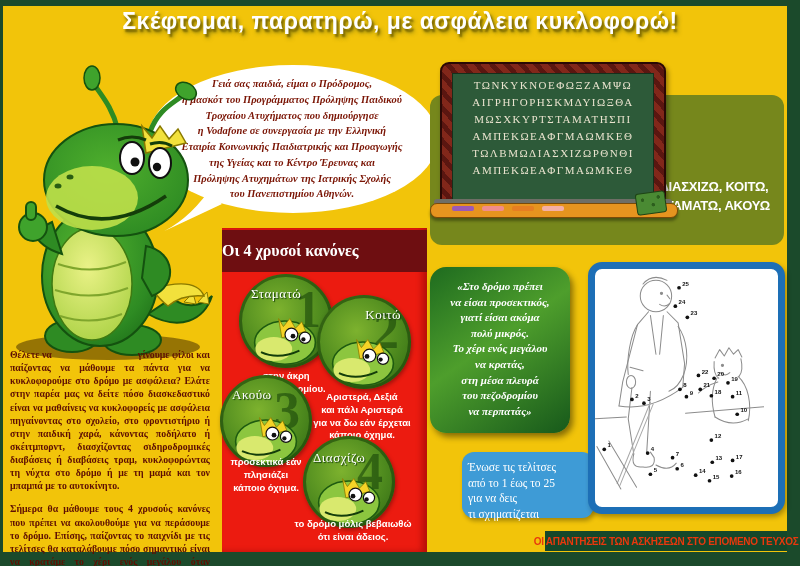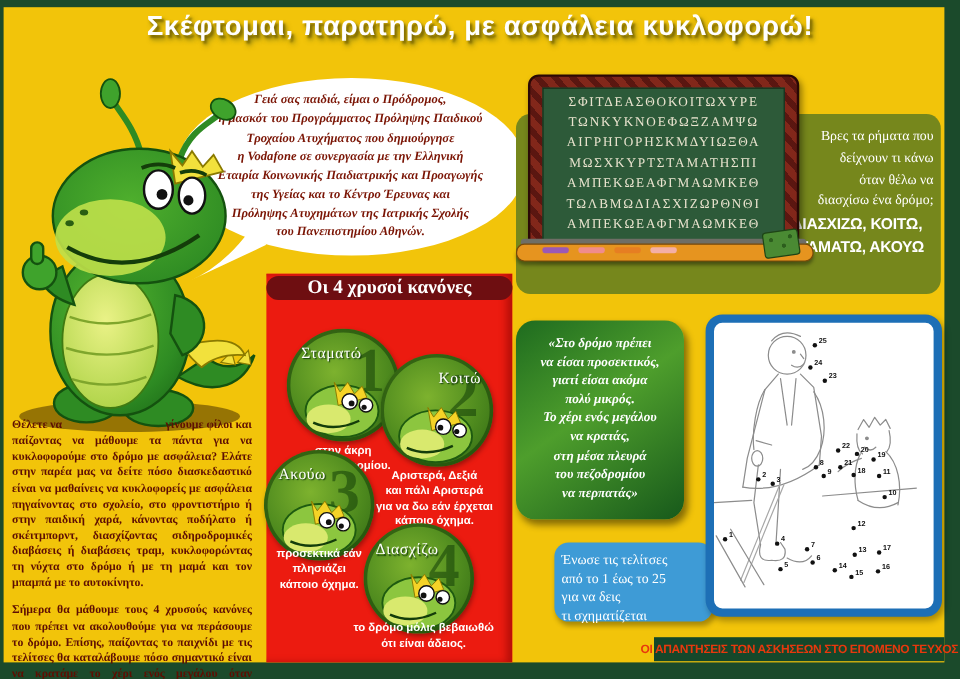--- a/index.html
+++ b/index.html
@@ -52,22 +52,22 @@
   .chalk4{left:542px;width:22px;background:#F4AFA6;}
   .sponge{position:absolute;left:636px;top:192px;width:28px;height:20px;background:#4A8A33;
     border:1px solid #1E4415;border-radius:3px;transform:rotate(-8deg);
     background-image:radial-gradient(circle at 6px 6px,#2C5E1D 1.5px,transparent 2px),
                      radial-gradient(circle at 16px 12px,#2C5E1D 1.5px,transparent 2px),
                      radial-gradient(circle at 22px 5px,#2C5E1D 1.5px,transparent 2px);}
 
   
   .rules-panel{position:absolute;left:222px;top:228px;width:205px;height:324px;background:#EC1B10;
     box-shadow:inset -5px 0 6px rgba(120,0,0,.45);}
-  .rules-header{position:absolute;left:0;top:2px;width:100%;height:20px;background:#6E0E11;
-    display:flex;align-items:center;justify-content:center;border-radius:12px;}
+  .rules-header{position:absolute;left:0;top:2px;width:100%;height:42px;background:#6E0E11;
+    display:flex;align-items:center;justify-content:flex-start;}
   .rules-title{font-family:"Liberation Serif",serif;font-weight:bold;font-size:16px;color:#FFFFFF;}
   .rule-circle{position:absolute;border-radius:50%;
     background:radial-gradient(circle at 42% 38%, #7DB22E 0%, #4E8A1E 55%, #2C6312 100%);
     box-shadow:inset 0 0 0 3px rgba(20,60,8,.55), 1px 2px 4px rgba(0,0,0,.35);}
   .rc1{left:17px;top:46px;width:94px;height:94px;}
   .rc2{left:95px;top:67px;width:94px;height:94px;}
   .rc3{left:-2px;top:147px;width:92px;height:92px;}
   .rc4{left:81px;top:208px;width:92px;height:92px;}
   .rule-num{position:absolute;font-family:"Liberation Serif",serif;font-weight:bold;
     font-size:52px;color:rgba(18,62,8,.55);right:12px;top:6px;}
@@ -187,31 +187,26 @@
     <circle cx="135" cy="98" r="4.5" fill="#111"></circle>
       <circle cx="157" cy="103" r="4.2" fill="#111"></circle>
     <path d="M118,76 Q132,70 146,76 M150,80 Q162,76 172,82" stroke="#143D0A" stroke-width="3" fill="none"></path>
 
     <ellipse cx="58" cy="122" rx="3.5" ry="2.5" fill="#2A5E12"></ellipse>
     <ellipse cx="70" cy="113" rx="3.5" ry="2.5" fill="#2A5E12"></ellipse>
     <path d="M56,142 Q108,172 166,132" stroke="#143D0A" stroke-width="3.5" fill="none"></path>
   </svg>
 
   <div class="olive-panel"></div>
-  <div class="ws-text">Βρες τα ρήματα που
-δείχνουν τι κάνω
-όταν θέλω να
-διασχίσω ένα δρόμο;</div>
   <div class="ws-answers">ΔΙΑΣΧΙΖΩ, ΚΟΙΤΩ,
 ΣΤΑΜΑΤΩ,  ΑΚΟΥΩ</div>
 
   <div class="board-frame">
     <div class="board-inner">
       <div class="board-letters">
-          <div class="board-row">ΣΦΙΤΔΕΑΣΘΟΚΟΙΤΩΧΥΡΕ</div>
           <div class="board-row">ΤΩΝΚΥΚΝΟΕΦΩΞΖΑΜΨΩ</div>
           <div class="board-row">ΑΙΓΡΗΓΟΡΗΣΚΜΔΥΙΩΞΘΑ</div>
           <div class="board-row">ΜΩΣΧΚΥΡΤΣΤΑΜΑΤΗΣΠΙ</div>
           <div class="board-row">ΑΜΠΕΚΩΕΑΦΓΜΑΩΜΚΕΘ</div>
           <div class="board-row">ΤΩΛΒΜΩΔΙΑΣΧΙΖΩΡΘΝΘΙ</div>
           <div class="board-row">ΑΜΠΕΚΩΕΑΦΓΜΑΩΜΚΕΘ</div>
         </div>
     </div>
   </div>
   <div class="board-shadow"></div>

